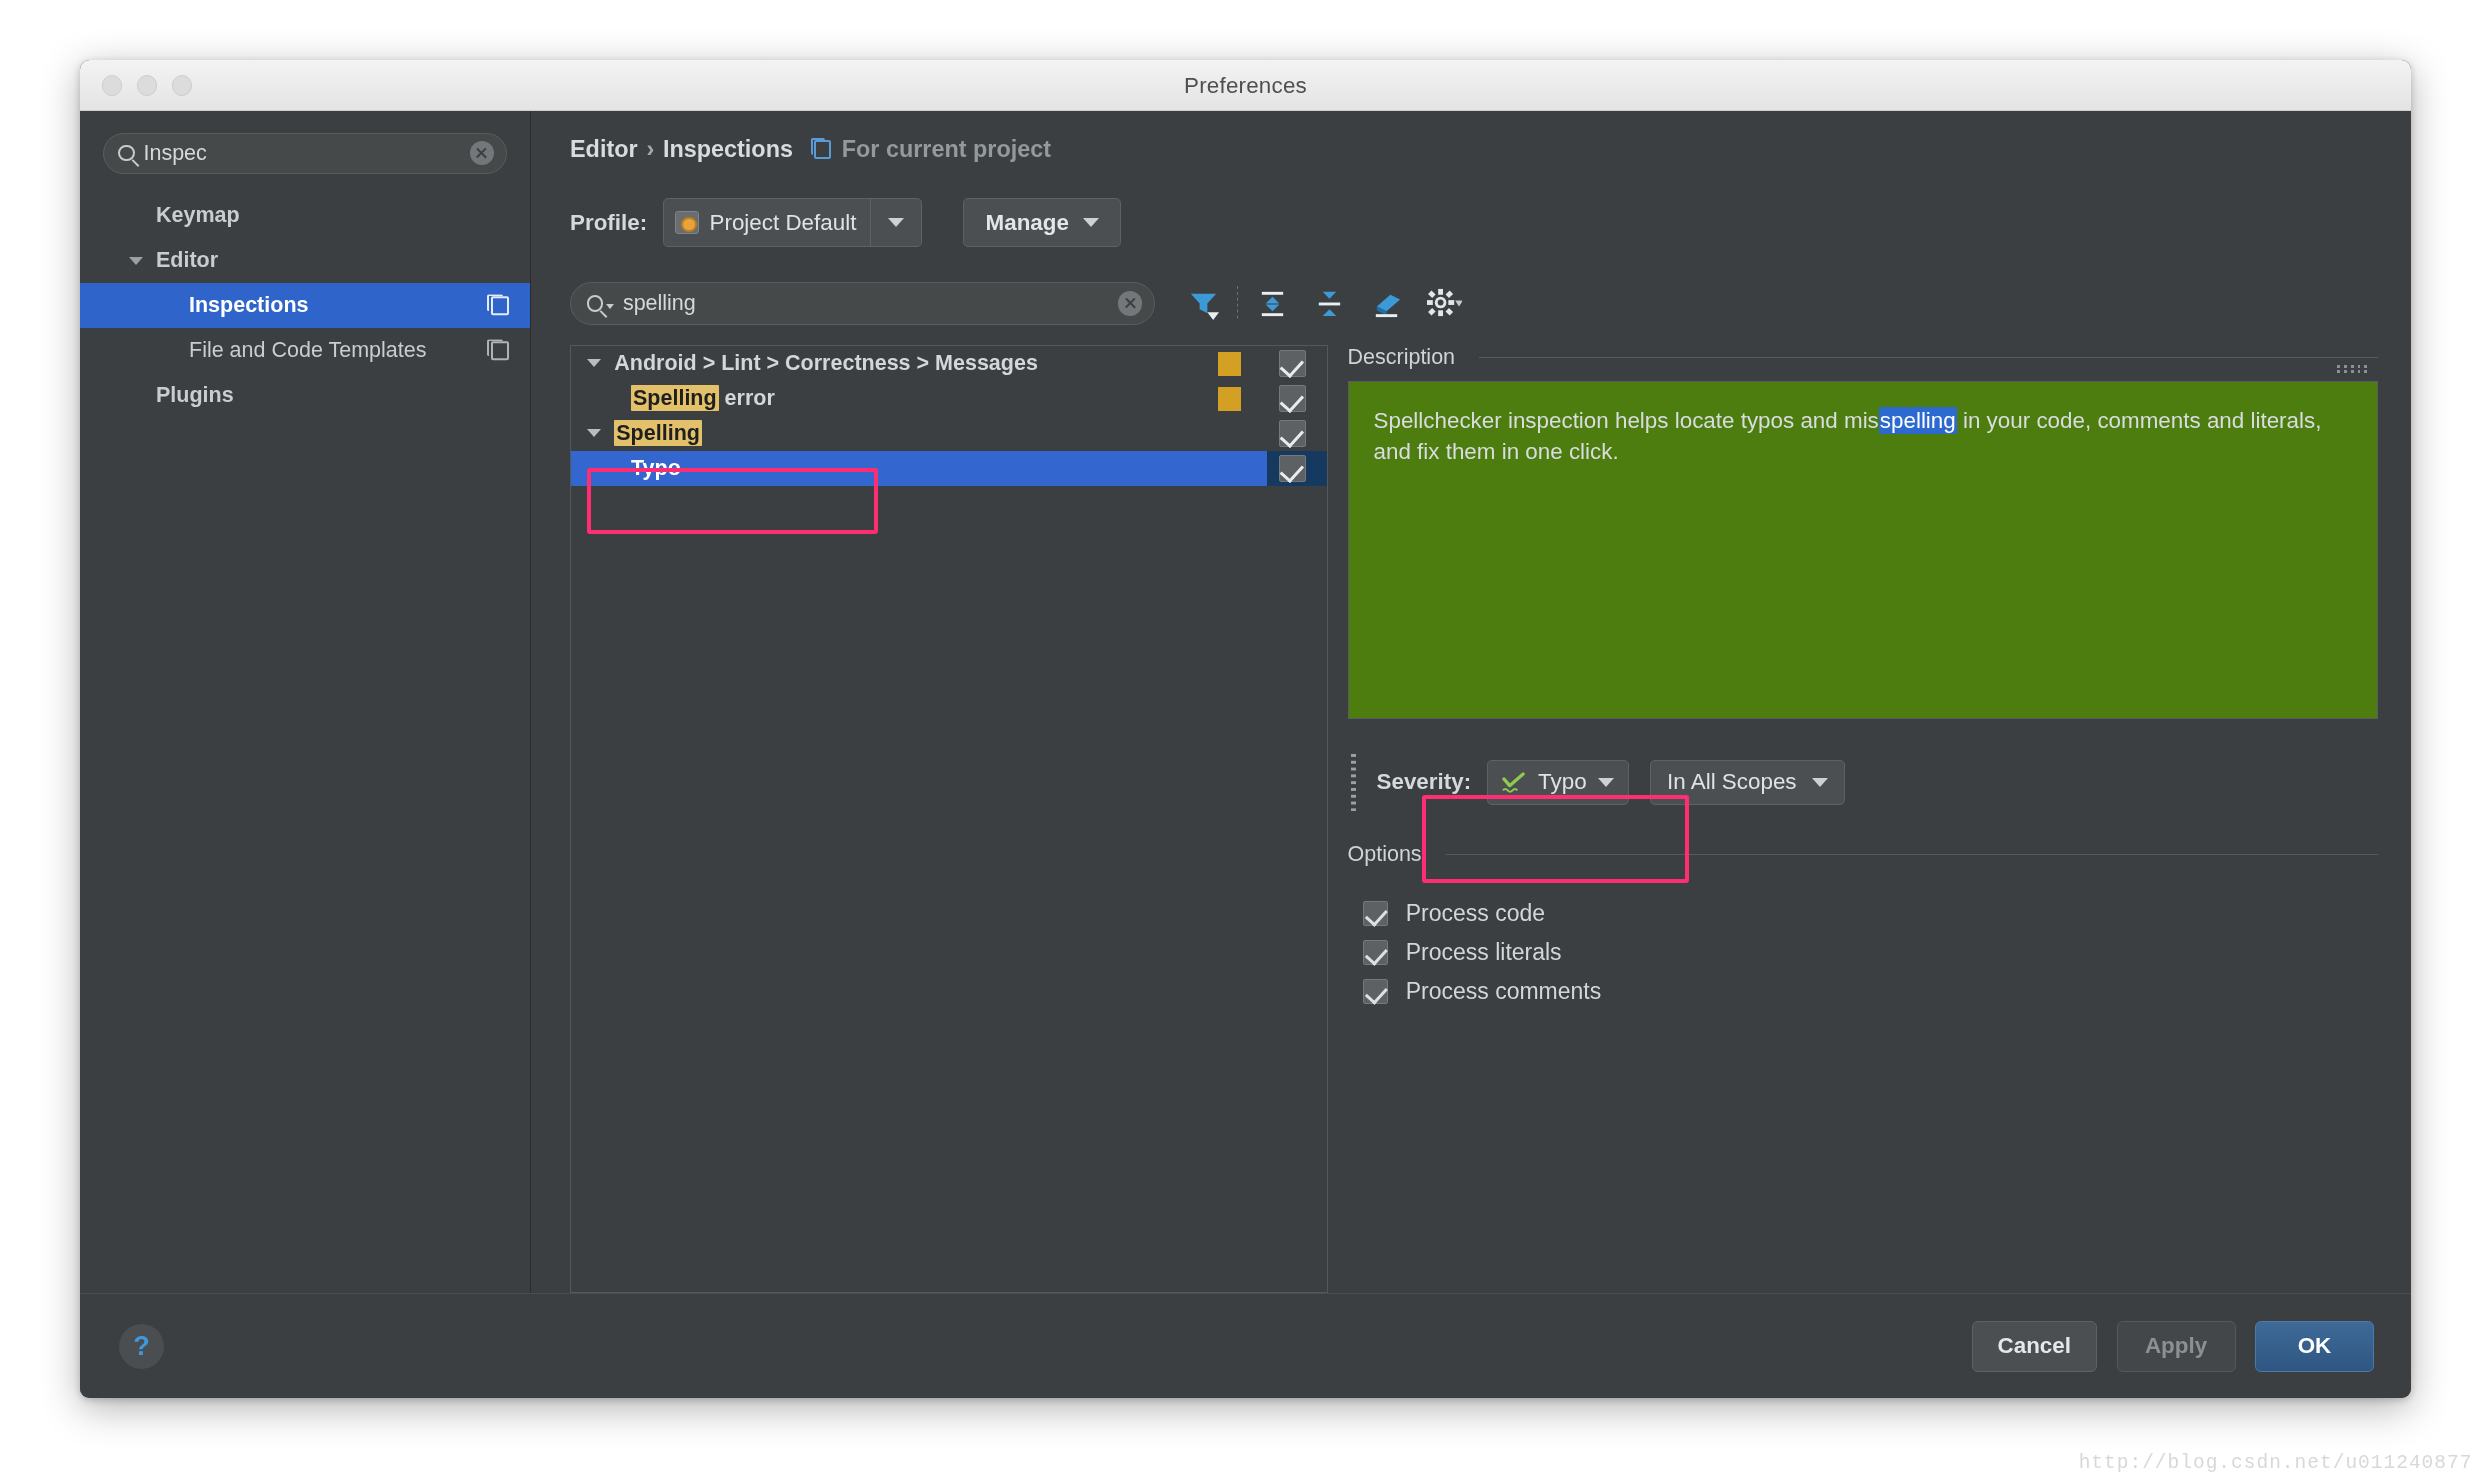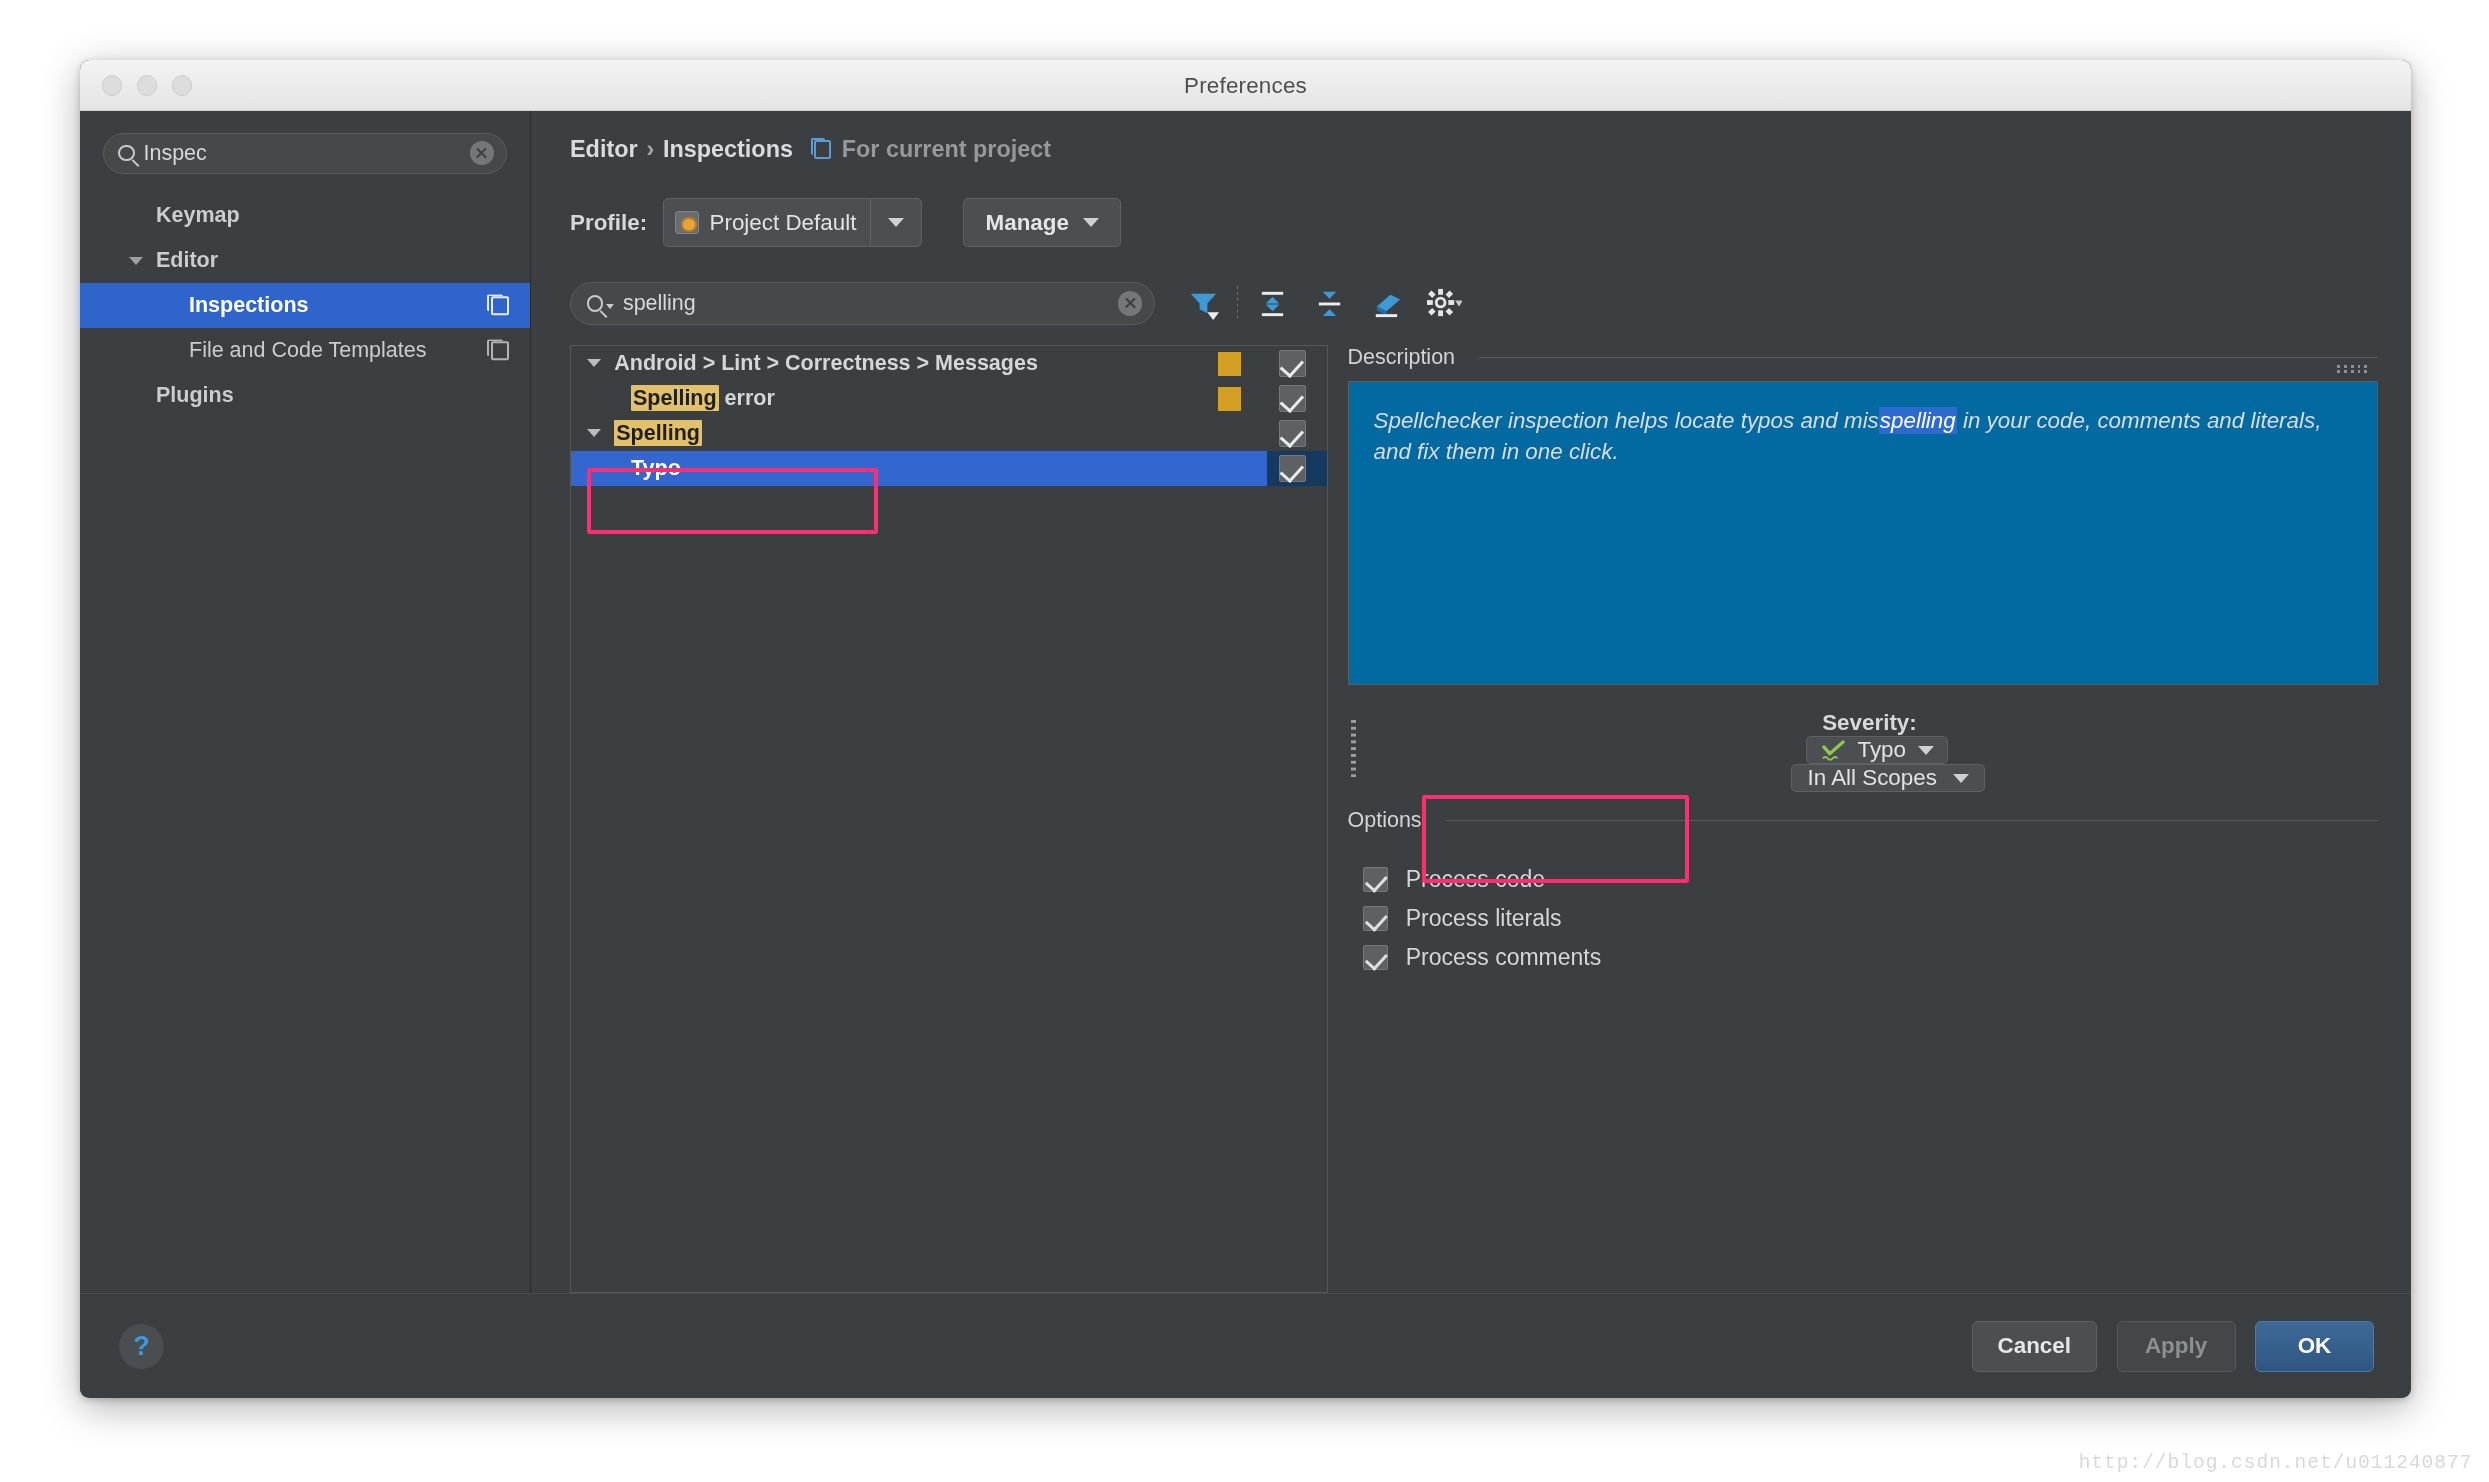--- a/index.html
+++ b/index.html
@@ -181,37 +181,37 @@
   }
   .cbcol { position: absolute; right: 0; top: 0; bottom: 0; width: 60px; }
   .trow.selected .cbcol { background: #16395f; }
 
   
   .right-pane { flex: 1; min-width: 0; margin-left: 19.5px; display: flex; flex-direction: column; }
   .sec-head { display: flex; align-items: center; gap: 24px; margin-bottom: 11.7px; }
   .sec-title { font-size: 21.5px; color: #d0d4d6; white-space: nowrap; }
   .sec-line { flex: 1; height: 1px; background: #585b5d; }
   .desc-box {
-    height: 304px; background: #0369a1; border: 1px solid #5a5d5f;
-    padding: 23.4px 25px; position: relative; flex: none; font-style: italic;
+    height: 338px; background: #4d7c0f; border: 1px solid #5a5d5f;
+    padding: 23.4px 25px; position: relative; flex: none;
   }
   .desc-text { font-size: 22.4px; line-height: 1.38; color: #d9dde0; }
   .desc-hl { background: #2d6ad0; color: #ffffff; padding: 1px 1px; }
 
   .grip { position: absolute; right: 9.8px; top: -17.6px; display: flex; gap: 3.9px; }
   .grip i { width: 2.9px; height: 2.9px; background: #8c9093; display: block; }
   .grip-rows { display: flex; flex-direction: column; gap: 2.9px; }
 
   .sev-zone { position: relative; margin-top: 25px; height: 76px; }
   .vdots {
     position: absolute; left: 3.9px; top: 9.8px; width: 4.9px; height: 57px;
     background-image: linear-gradient(to bottom,#9ba0a3 0 2.9px, transparent 2.9px 6.8px);
     background-size: 4.9px 6.8px;
   }
-  .sev-row { display: flex; align-items: center; height: 76px; padding-left: 29px; flex-direction: column; }
+  .sev-row { display: flex; align-items: center; height: 76px; padding-left: 29px; }
   .sev-lbl { font-size: 22.4px; color: #d5d9db; font-weight: bold; margin-right: 15.6px; }
   .sev-combo {
     height: 45px; background: #4b4f51; border: 1px solid #5e6264; border-radius: 4.9px;
     display: flex; align-items: center; padding: 0 13.7px; gap: 11.7px;
   }
   .sev-ico { width: 25px; height: 21.5px; position: relative; flex: none; }
   .scope-combo {
     margin-left: 21.5px; height: 45px; background: #4b4f51; border: 1px solid #5e6264; border-radius: 4.9px;
     display: flex; align-items: center; padding: 0 15.6px; gap: 15.6px;
   }

